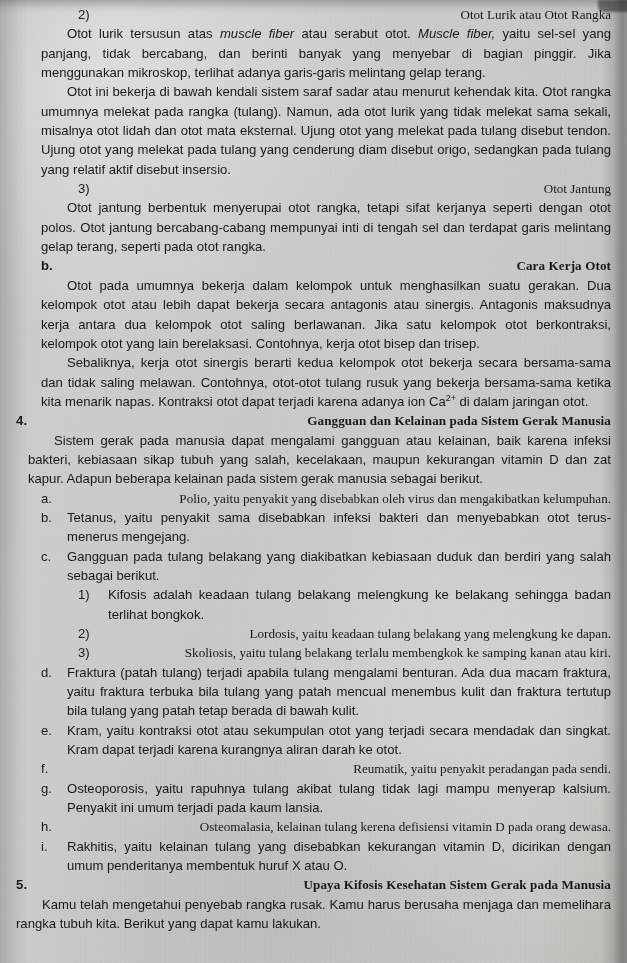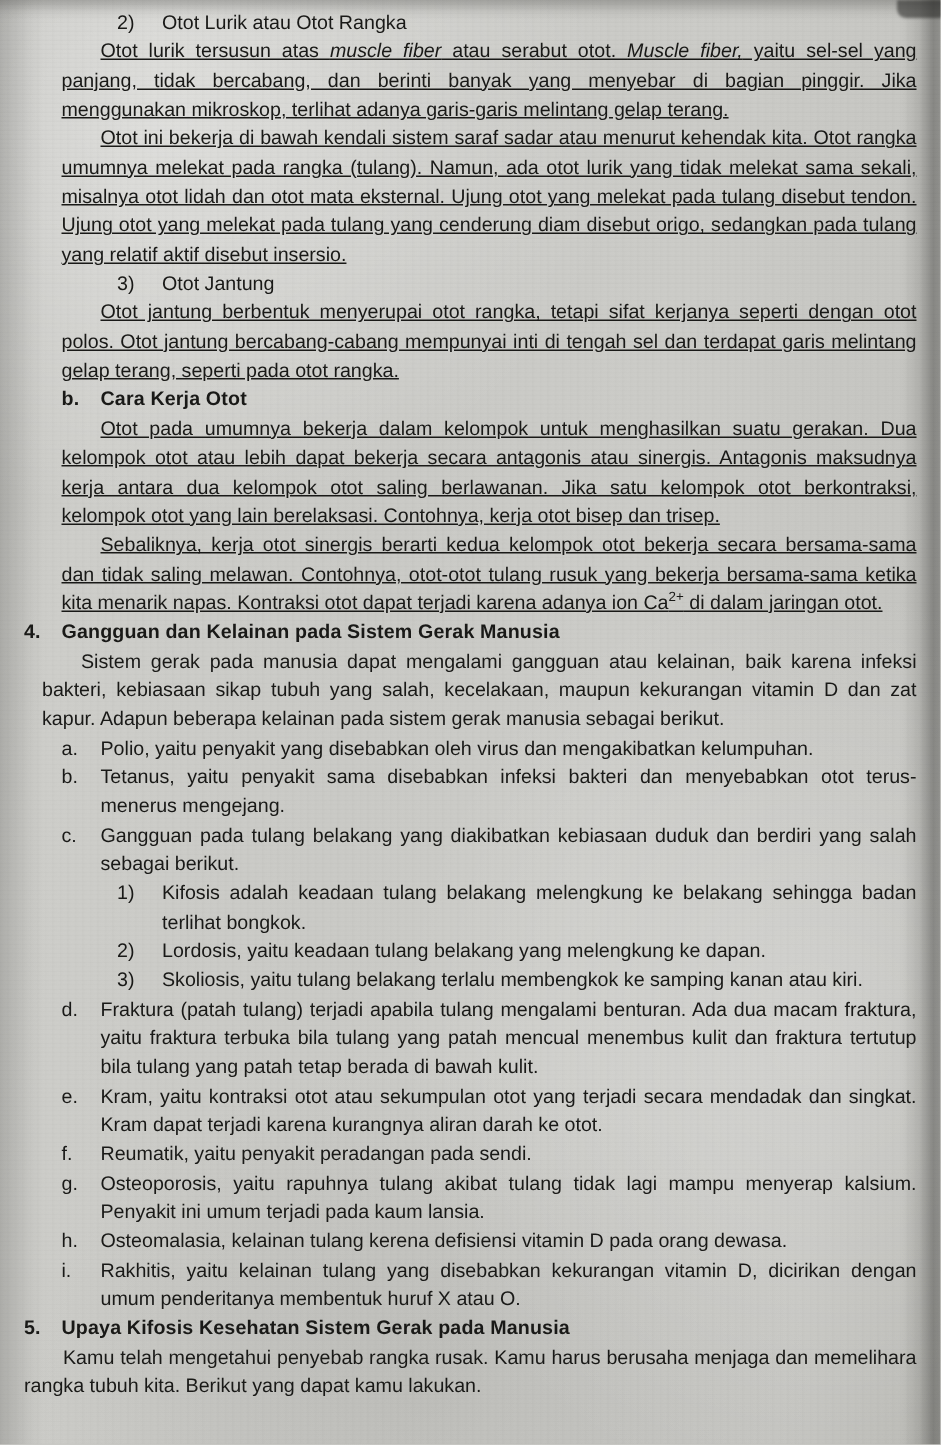--- a/index.html
+++ b/index.html
@@ -82,31 +82,31 @@
   .mk {
     flex: 0 0 auto;
     white-space: pre;
   }
   .tx {
     flex: 1 1 auto;
     text-align: justify;
     text-justify: inter-word;
     hyphens: none;
   }
-  .tx.nojust { text-align: left; }
+  .tx.nojust { text-align: right; font-family: Liberation Serif, serif; }
 
   
   .para {
     text-align: justify;
     text-justify: inter-word;
     text-indent: 26px;
   }   
   .lvl-alpha { margin-left: 25px; }   
   .lvl-paren { margin-left: 62px; }   
-  .lvl-body  { margin-left: 25px; text-decoration: underline; }   
+  .lvl-body  { margin-left: 25px; }   
 
   .mk-w-num   { width: 25px; }
   .mk-w-alpha { width: 26px; }
   .mk-w-paren { width: 30px; }
 
   b, .bold { font-weight: bold; letter-spacing: .1px; }
   i, .ital { font-style: italic; }
   sup { font-size: .68em; vertical-align: super; line-height: 0; }
 </style>
 </head>

